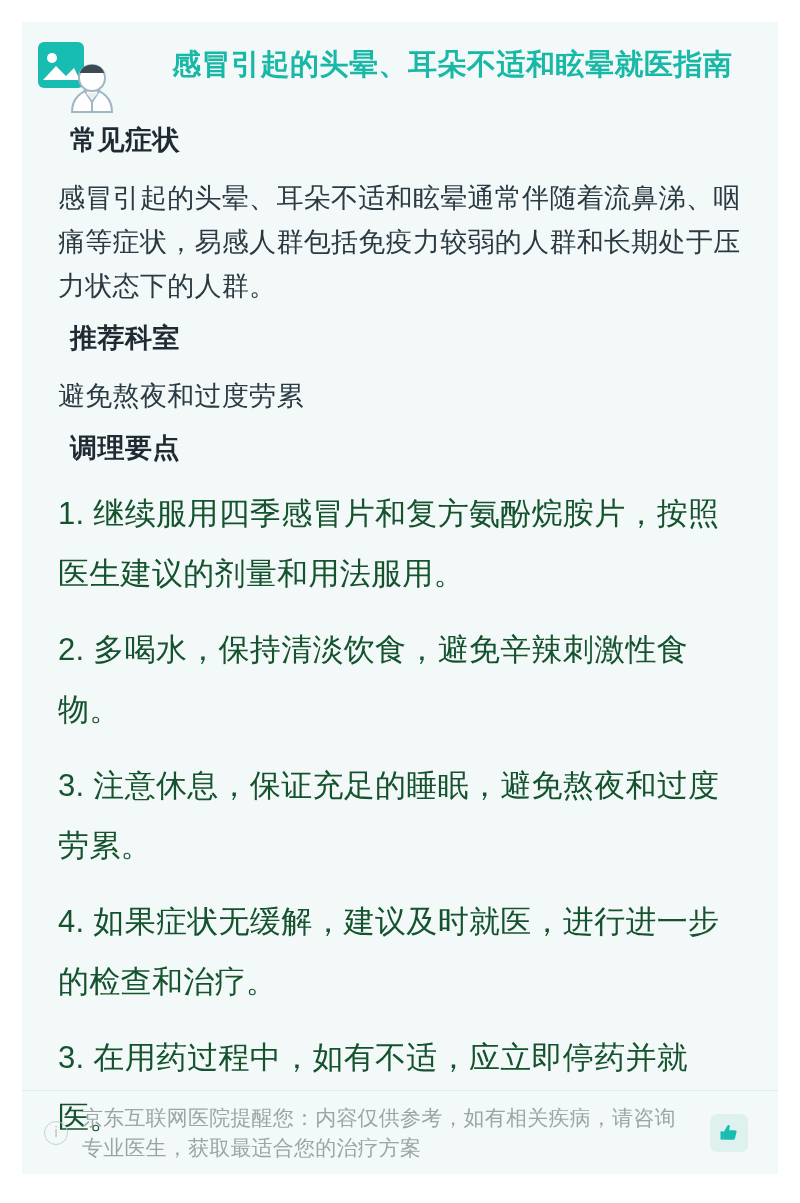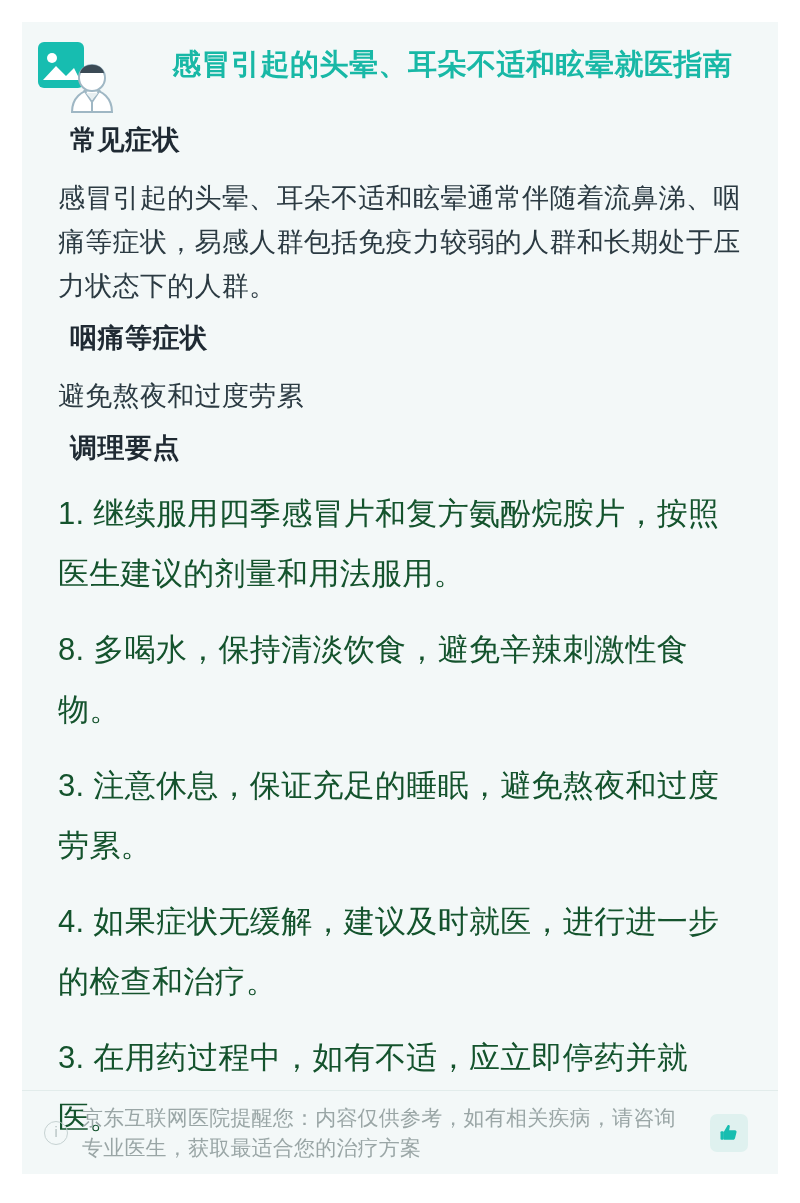--- a/index.html
+++ b/index.html
@@ -148,27 +148,27 @@
           <path d="M44 33 C46 22 66 22 68 33" fill="#3b4a55"></path>
           <path d="M50 53 L56 60 L62 53" fill="#e8f0f2"></path>
         </svg>
       </span>
       <div class="title">感冒引起的头晕、耳朵不适和眩晕就医指南</div>
     </div>
 
     <h2 class="section sec-symptoms">常见症状</h2>
     <p class="body-text">感冒引起的头晕、耳朵不适和眩晕通常伴随着流鼻涕、咽痛等症状，易感人群包括免疫力较弱的人群和长期处于压力状态下的人群。</p>
 
-    <h2 class="section sec-dept">咽痛等症状</h2>
+    <h2 class="section sec-dept">推荐科室</h2>
     <p class="body-text dept-text">避免熬夜和过度劳累</p>
 
     <h2 class="section sec-care">调理要点</h2>
     <ol class="care-list">
       <li>1. 继续服用四季感冒片和复方氨酚烷胺片，按照医生建议的剂量和用法服用。</li>
-      <li>8. 多喝水，保持清淡饮食，避免辛辣刺激性食物。</li>
+      <li>2. 多喝水，保持清淡饮食，避免辛辣刺激性食物。</li>
       <li>3. 注意休息，保证充足的睡眠，避免熬夜和过度劳累。</li>
       <li>4. 如果症状无缓解，建议及时就医，进行进一步的检查和治疗。</li>
       <li>3. 在用药过程中，如有不适，应立即停药并就医。</li>
     </ol>
 
     <div class="footer">
       <span class="info-icon">i</span>
       <div class="footer-text">京东互联网医院提醒您：内容仅供参考，如有相关疾病，请咨询专业医生，获取最适合您的治疗方案</div>
       <div class="thumb-btn">
         <span>

